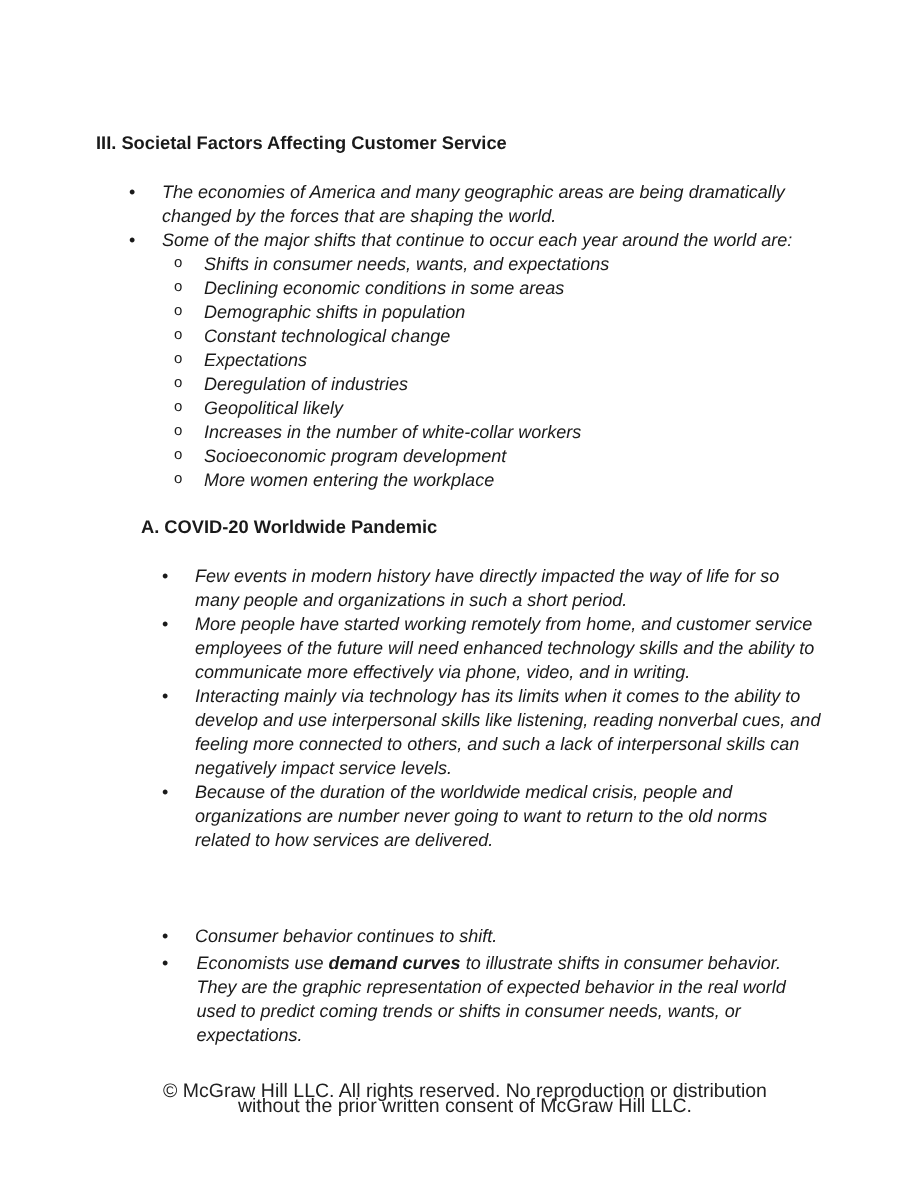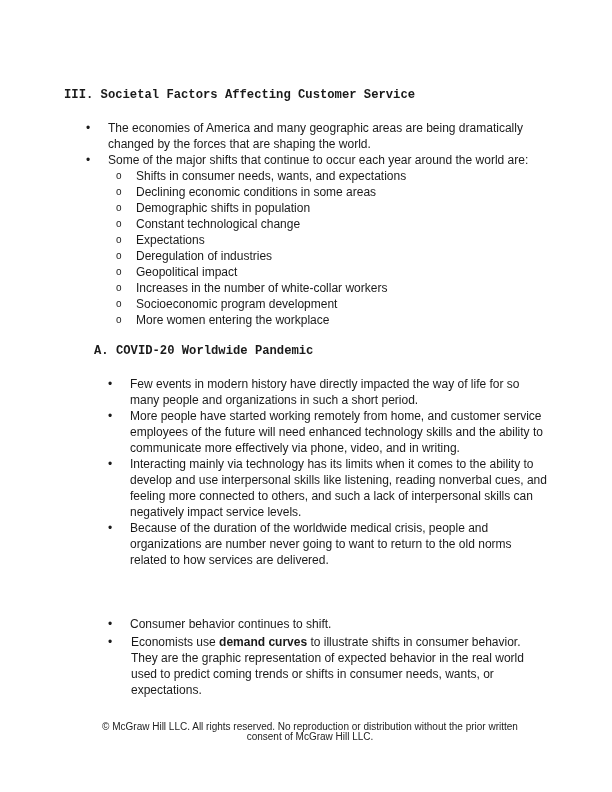--- a/index.html
+++ b/index.html
@@ -22,21 +22,20 @@
       left: 0; top: 0;
       width: 612px;
       height: 792px;
     }
     .heading {
       position: absolute;
       font-weight: bold;
       font-size: 12.2px;
       line-height: 16px;
       white-space: nowrap;
-      font-family: Liberation Mono, monospace;
     }
     #h-main { left: 64px; top: 87px; }
     #h-a { left: 94px; top: 343px; }
     #h-b { left: 94px; top: 583px; }
 
     .list {
       position: absolute;
       margin: 0;
       padding: 0;
       list-style: none;
@@ -44,20 +43,21 @@
     .item {
       position: relative;
       padding-left: 0;
     }
     .bullet {
       position: absolute;
       font-size: 12px;
     }
     .text {
       display: block;
+      font-style: italic;
     }
 
     
     #list-main { left: 108px; top: 120px; width: 460px; }
     #list-main > .item > .bullet { left: -22px; }
 
     
     #list-sub { left: 136px; top: 168px; width: 420px; }
     #list-sub .bullet { left: -20px; font-size: 10px; }
 
@@ -71,21 +71,21 @@
     #list-b .item.second .text { padding-left: 1px; }
 
     strong { font-weight: bold; text-align: center; }
 
     .footer {
       position: absolute;
       left: 100px;
       width: 420px;
       top: 722px;
       text-align: center;
-      font-size: 10px;
+      font-size: 13px;
       line-height: 10px;
       color: #222;
     }
   </style>
 </head>
 <body>
 
 <div class="page">
 
   <div class="heading" id="h-main">III. Societal Factors Affecting Customer Service</div>
@@ -121,21 +121,21 @@
     <li class="item">
         <span class="bullet">o</span>
         <span class="text">Expectations</span>
       </li>
     <li class="item">
         <span class="bullet">o</span>
         <span class="text">Deregulation of industries</span>
       </li>
     <li class="item">
         <span class="bullet">o</span>
-        <span class="text">Geopolitical impact</span>
+        <span class="text">Geopolitical likely</span>
       </li>
     <li class="item">
         <span class="bullet">o</span>
         <span class="text">Increases in the number of white-collar workers</span>
       </li>
     <li class="item">
         <span class="bullet">o</span>
         <span class="text">Socioeconomic program development</span>
       </li>
     <li class="item">

